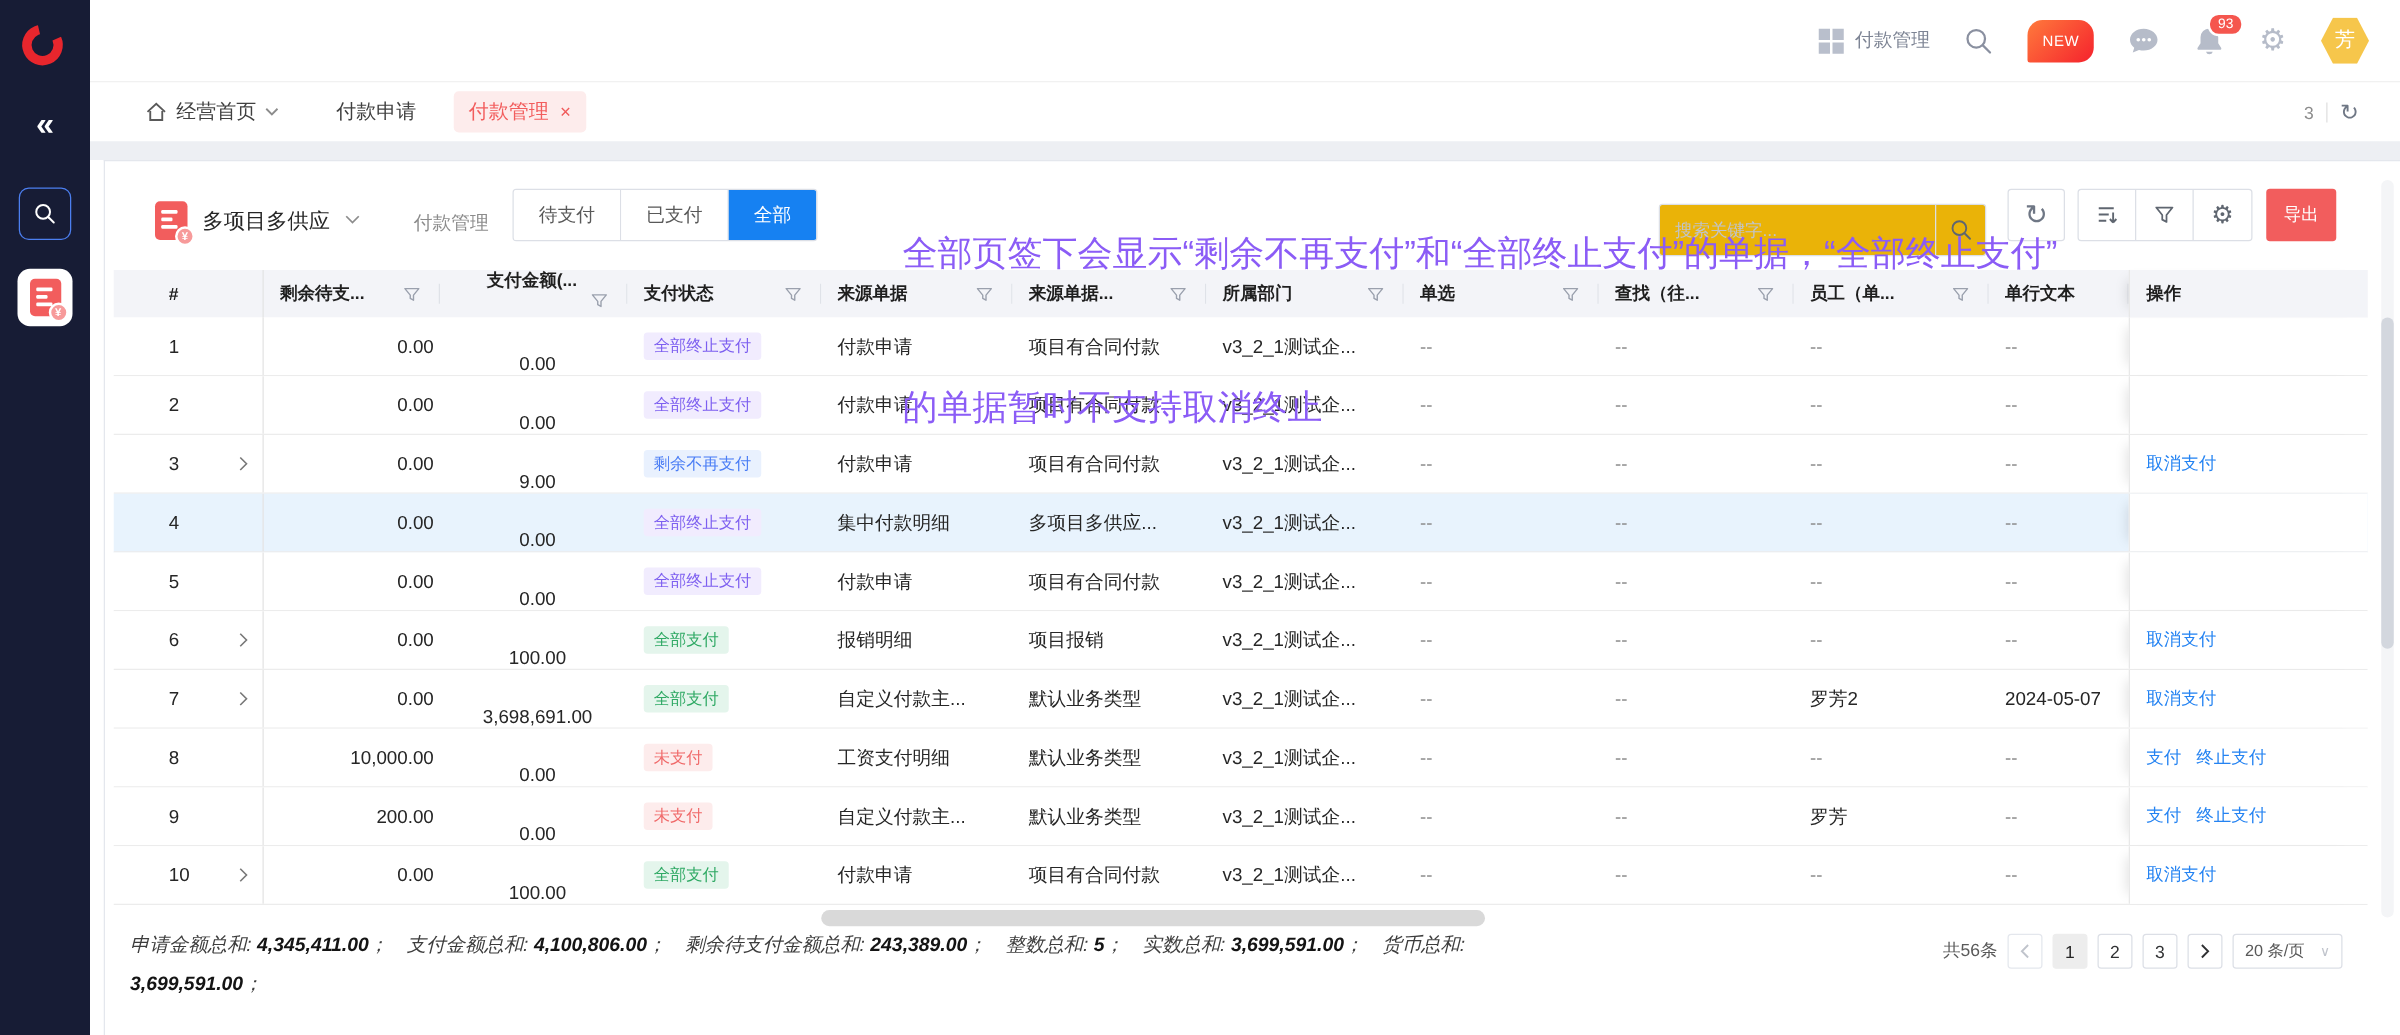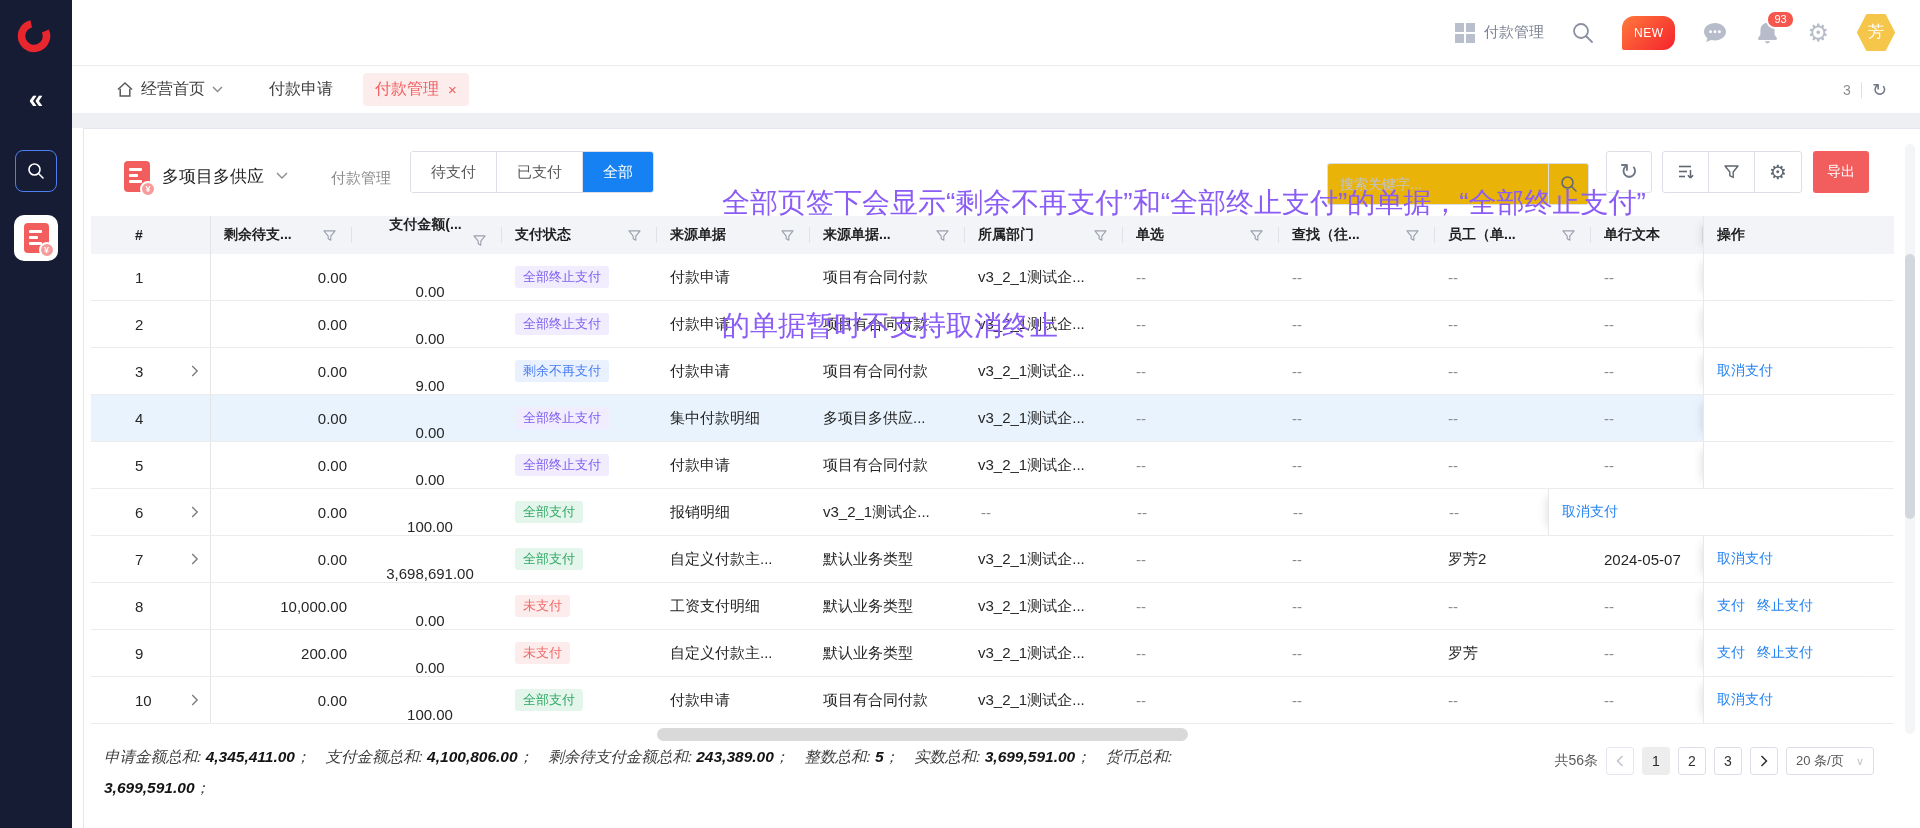--- a/index.html
+++ b/index.html
@@ -486,20 +486,21 @@
                   <polyline points="1.2,1 6.2,6 1.2,11" fill="none" stroke="#787878" stroke-width="1.3"></polyline>
                 </svg>
               </span>
             </div>
             <div class="cell col-remaining">0.00</div>
             <div class="cell col-amount">100.00</div>
             <div class="cell col-status">
               <span class="badge b-green">全部支付</span>
             </div>
             <div class="cell col-source">报销明细</div>
+            <div class="cell col-biz">项目报销</div>
             <div class="cell col-dept">v3_2_1测试企...</div>
             <div class="cell col-radio dim">--</div>
             <div class="cell col-lookup dim">--</div>
             <div class="cell col-employee dim">--</div>
             <div class="cell col-text dim">--</div>
             <div class="cell col-action">
               <span class="alink">取消支付</span>
             </div>
           </div>
           <div class="trow">

